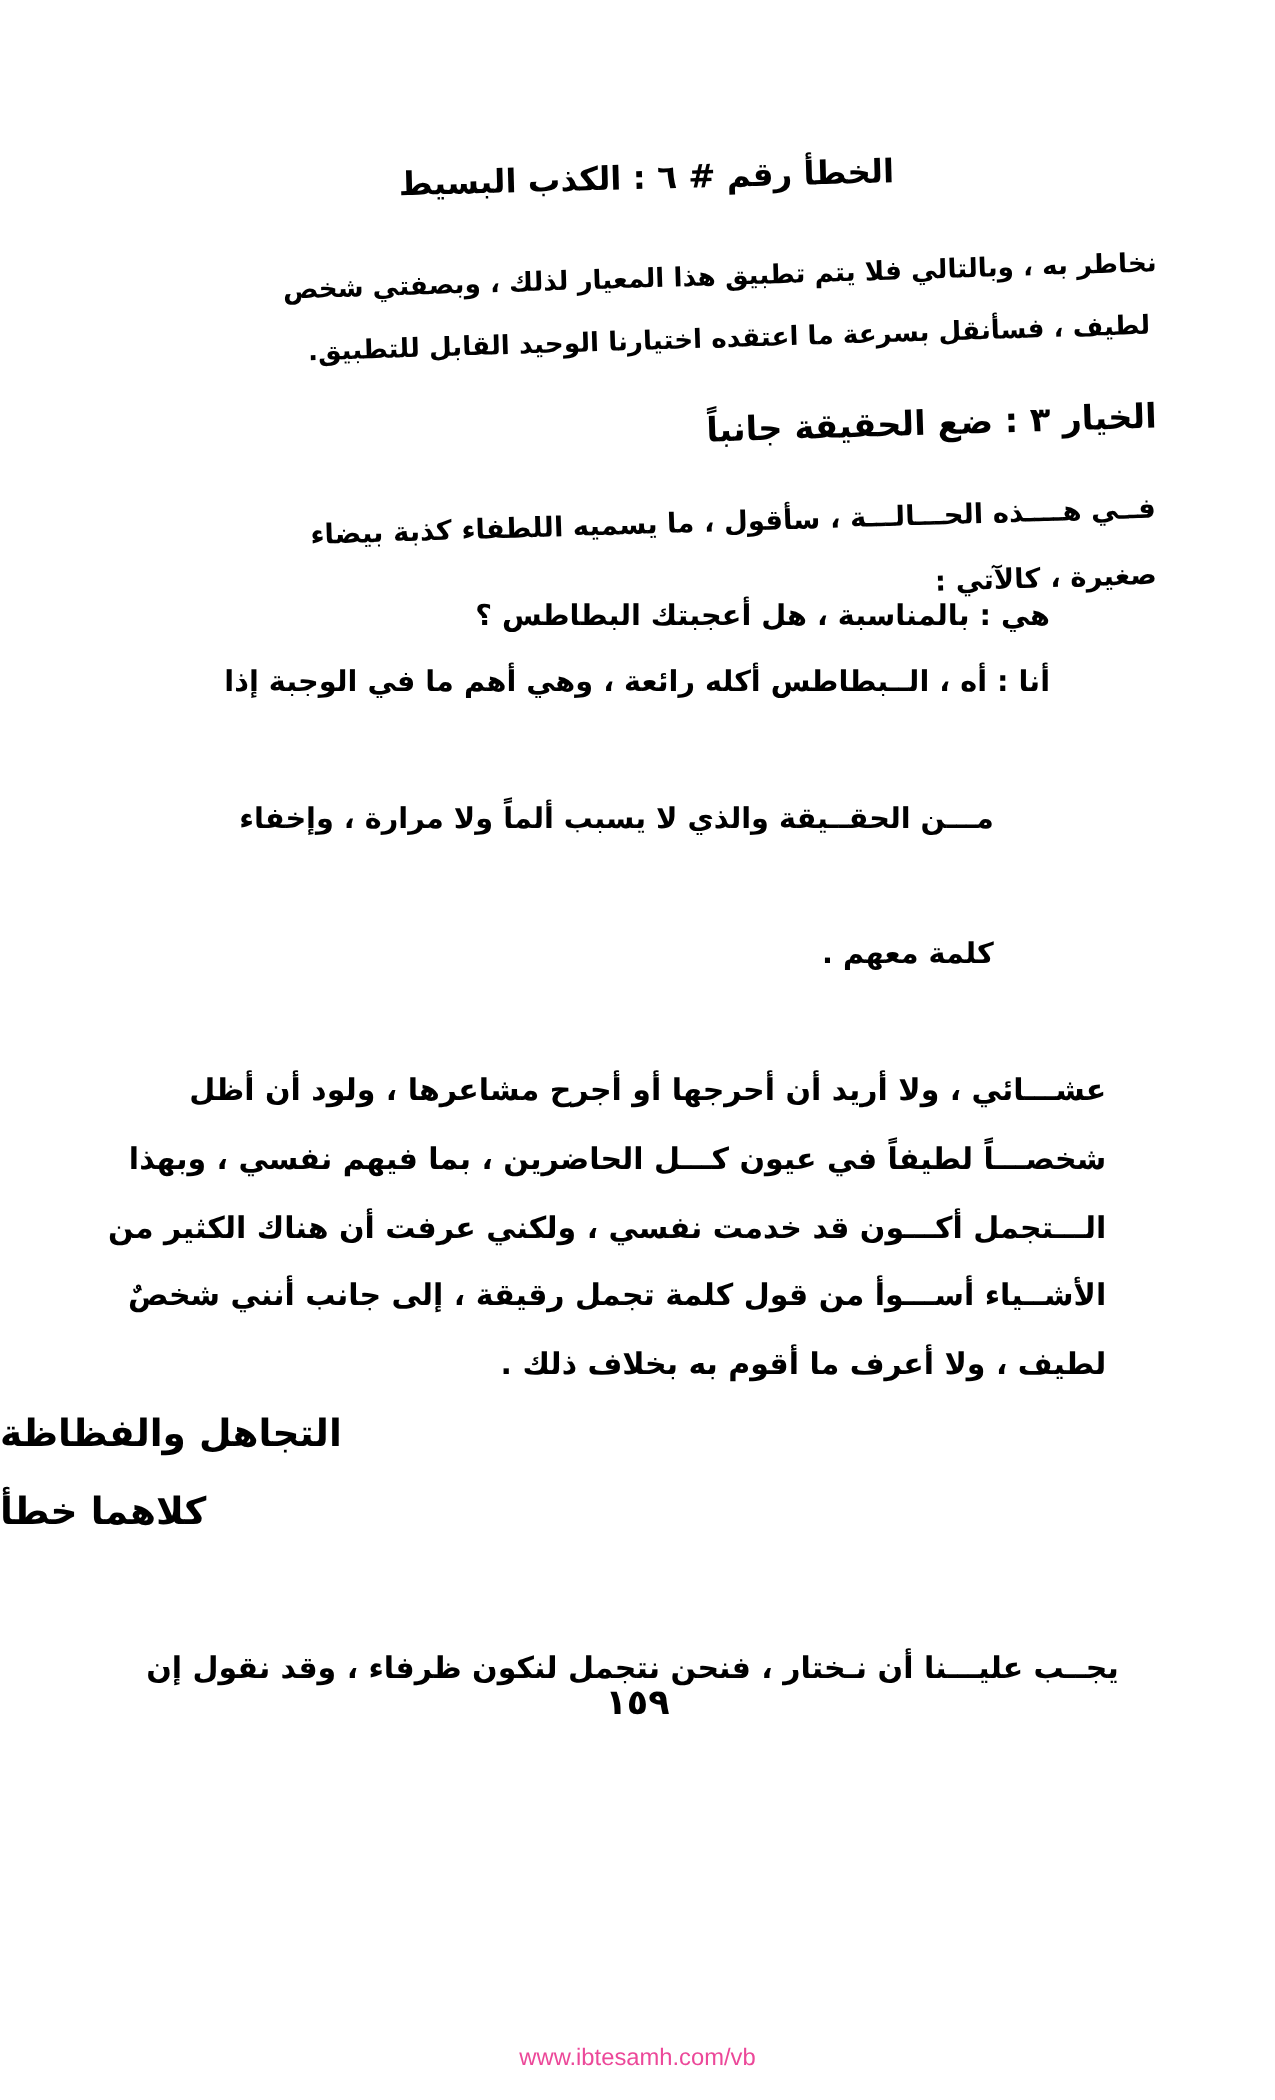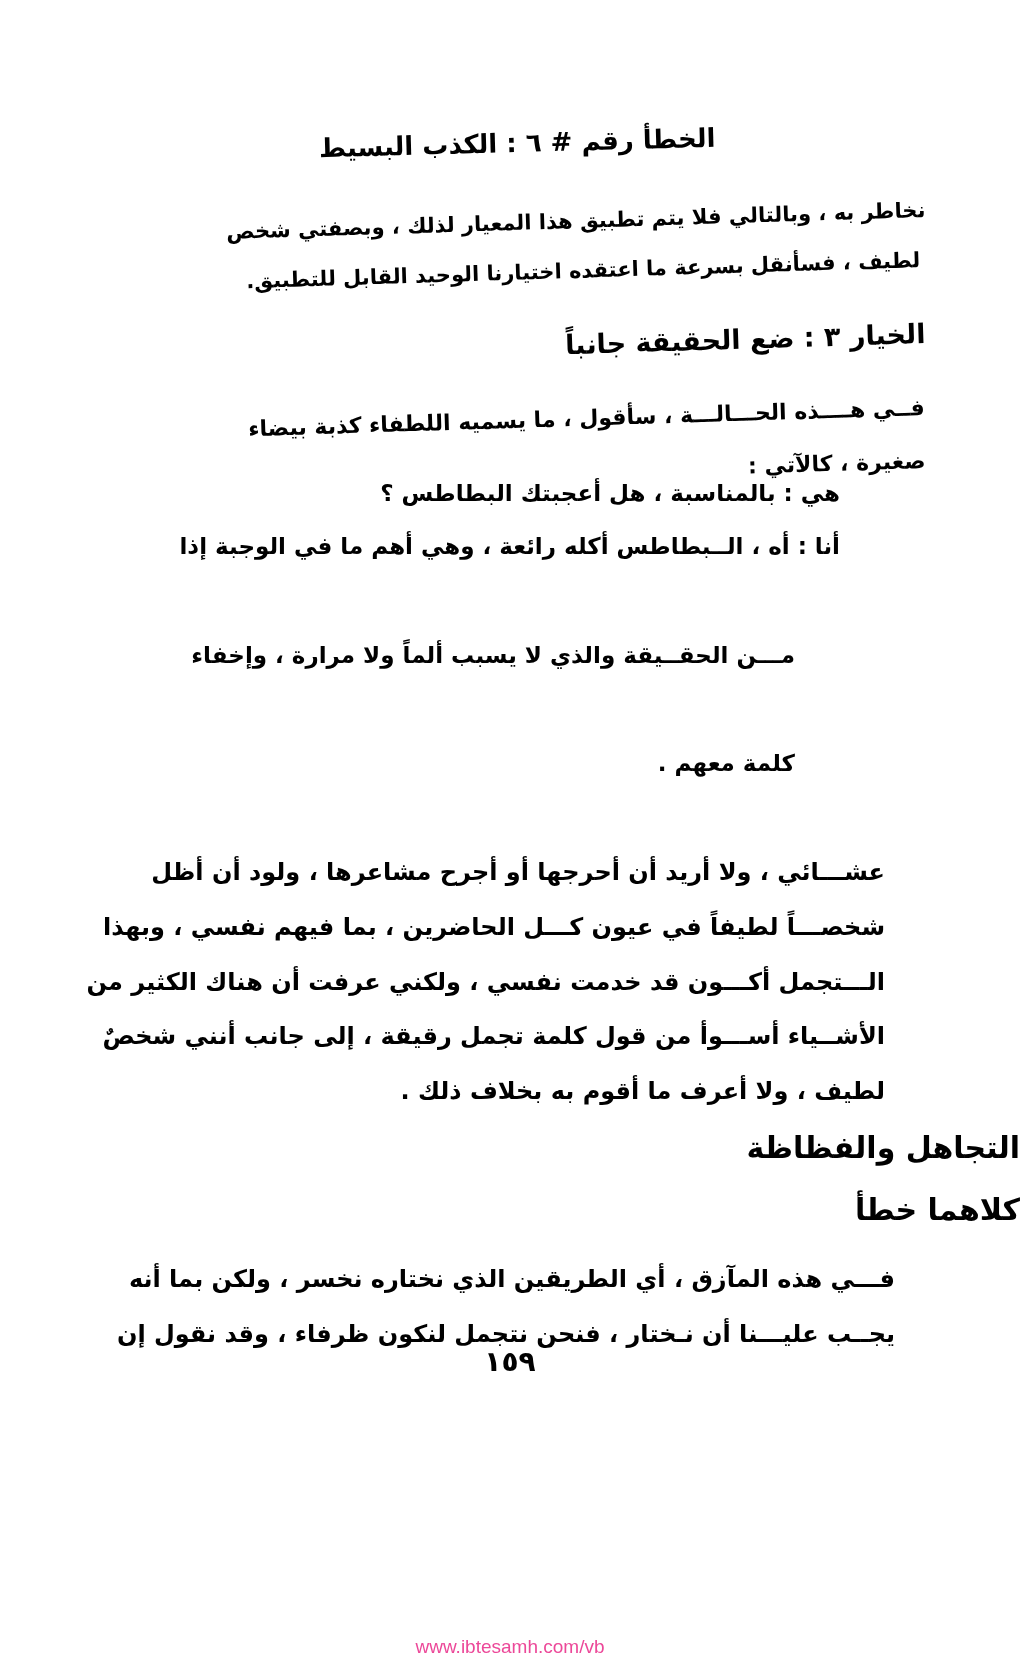--- a/index.html
+++ b/index.html
@@ -61,24 +61,24 @@
     .body-text { font-size: 24px; }
     .l-b1 { top: 802px; right: 135px; }
     .l-b2 { top: 858px; right: 135px; }
     .l-b3 { top: 913px; right: 135px; }
     .l-b4 { top: 968px; right: 135px; }
     .l-b5 { top: 1022px; right: 135px; }
     .l-b6 { top: 1077px; right: 135px; }
     .section-heading {
       font-size: 30px;
       left: 0; right: 0;
-      text-align: right;
+      text-align: left;
     }
     .h-1 { top: 1130px; }
-    .h-2 { top: 1192px; padding-left: 41px; }
+    .h-2 { top: 1192px; }
     .l-c1 { top: 1265px; right: 125px; font-size: 24px; }
     .l-c2 { top: 1320px; right: 125px; font-size: 24px; }
     .page-number {
       position: absolute;
       top: 1345px;
       left: 0; right: 0;
       text-align: center;
       font-size: 28px;
       font-weight: bold;
       direction: rtl;
@@ -115,19 +115,18 @@
 
   <div class="line body-text l-b2">عشـــائي ، ولا أريد أن أحرجها أو أجرح مشاعرها ، ولود أن أظل</div>
   <div class="line body-text l-b3">شخصـــاً لطيفاً في عيون كـــل الحاضرين ، بما فيهم نفسي ، وبهذا</div>
   <div class="line body-text l-b4">الـــتجمل أكـــون قد خدمت نفسي ، ولكني عرفت أن هناك الكثير من</div>
   <div class="line body-text l-b5">الأشــياء أســـوأ من قول كلمة تجمل رقيقة ، إلى جانب أنني شخصٌ</div>
   <div class="line body-text l-b6">لطيف ، ولا أعرف ما أقوم به بخلاف ذلك .</div>
 
   <div class="line section-heading h-1">التجاهل والفظاظة</div>
   <div class="line section-heading h-2">كلاهما خطأ</div>
 
-  <div class="line l-c1">فـــي هذه المآزق ، أي الطريقين الذي نختاره نخسر ، ولكن بما أنه</div>
   <div class="line l-c2">يجــب عليـــنا أن نـختار ، فنحن نتجمل لنكون ظرفاء ، وقد نقول إن</div>
 
   <div class="page-number">١٥٩</div>
 
   <div class="watermark" style="color:#ec4899;">www.ibtesamh.com/vb</div>
 </div>
 
 </body></html>

